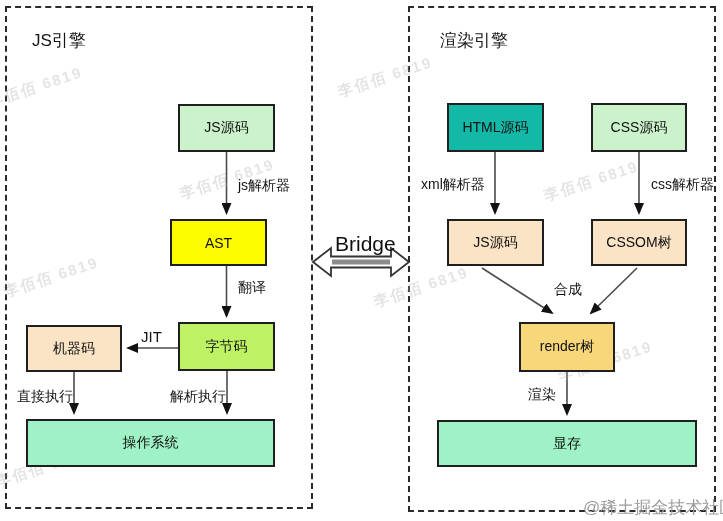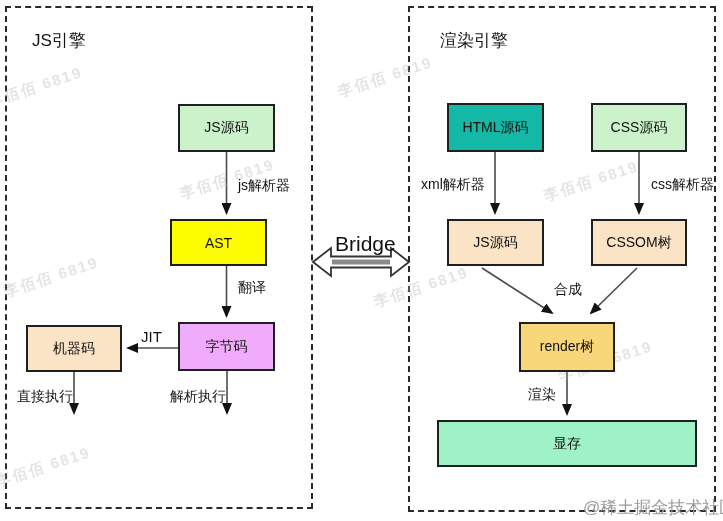--- a/index.html
+++ b/index.html
@@ -62,22 +62,23 @@
       <line x1="567" y1="372" x2="567" y2="414" marker-end="url(#ah)"></line>
     </g>
     <g>
       <polygon points="313,262 331,248 331,256.5 391,256.5 391,248 409,262 391,276 391,267.5 331,267.5 331,276" fill="#ffffff" stroke="#333333" stroke-width="1.8" stroke-linejoin="miter"></polygon>
       <line x1="332" y1="262" x2="390" y2="262" stroke="#8c8c8c" stroke-width="5"></line>
     </g>
   </svg>
 
   <div class="node" style="left: 178px; top: 104px; width: 97px; height: 48px; background-color: rgb(204, 242, 204);">JS源码</div>
   <div class="node" style="left: 170px; top: 219px; width: 97px; height: 47px; background-color: rgb(253, 253, 0);">AST</div>
-  <div class="node" style="left: 178px; top: 322px; width: 97px; height: 49px; background-color: #f0abfc;">字节码</div>
+  <div class="node" style="left: 178px; top: 322px; width: 97px; height: 49px; background-color: #bef264;">字节码</div>
   <div class="node" style="left: 26px; top: 325px; width: 96px; height: 47px; background-color: rgb(251, 227, 197);">机器码</div>
+  <div class="node" style="left: 26px; top: 419px; width: 249px; height: 48px; background-color: rgb(159, 242, 198);">操作系统</div>
 
   <div class="node" style="left: 447px; top: 103px; width: 97px; height: 49px; background-color: #14b8a6;">HTML源码</div>
   <div class="node" style="left: 591px; top: 103px; width: 96px; height: 49px; background-color: rgb(204, 242, 204);">CSS源码</div>
   <div class="node" style="left: 447px; top: 219px; width: 97px; height: 47px; background-color: rgb(251, 227, 197);">JS源码</div>
   <div class="node" style="left: 591px; top: 219px; width: 96px; height: 47px; background-color: rgb(251, 227, 197);">CSSOM树</div>
   <div class="node" style="left: 519px; top: 322px; width: 96px; height: 50px; background-color: rgb(248, 215, 122);">render树</div>
   <div class="node" style="left: 437px; top: 420px; width: 260px; height: 47px; background-color: rgb(159, 242, 198);">显存</div>
 
   <span class="elabel" style="left:238px;top:177px;">js解析器</span>
   <span class="elabel" style="left:238px;top:279px;">翻译</span>

